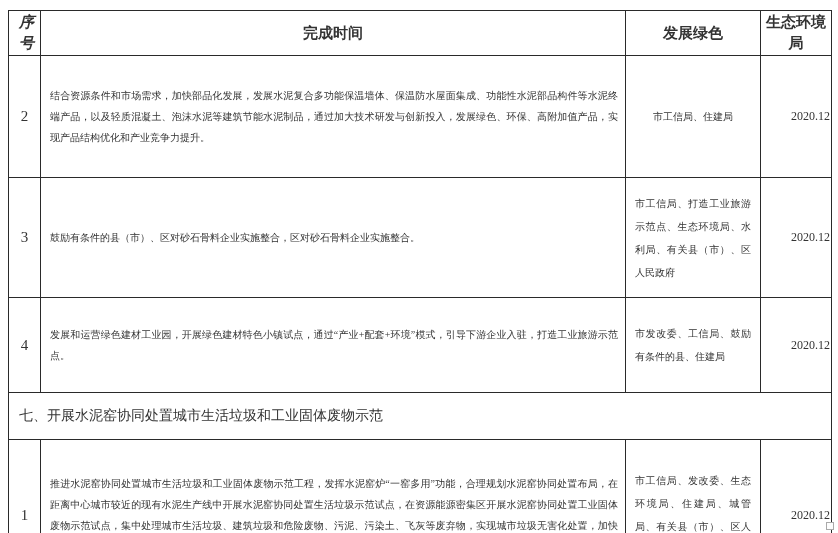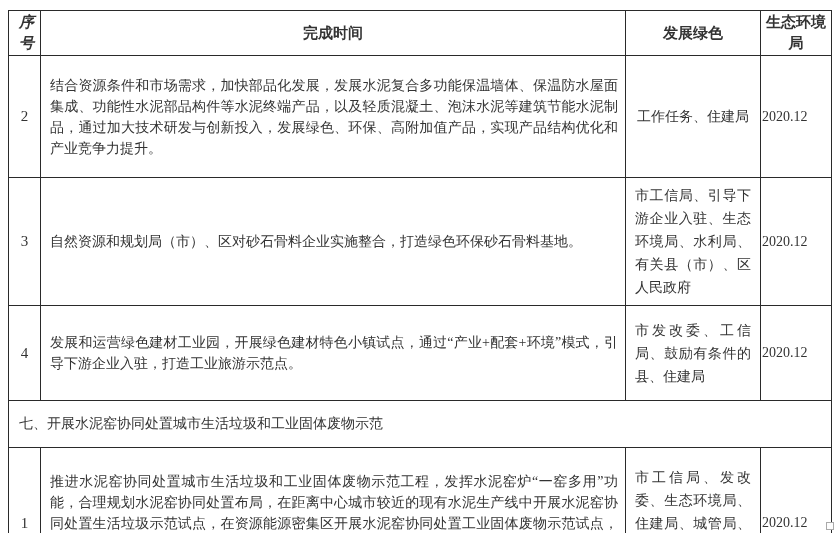--- a/index.html
+++ b/index.html
@@ -20,21 +20,21 @@
     top: 10px;
   }
   table {
     border-collapse: collapse;
     table-layout: fixed;
     width: 823px;
   }
   td {
     border: 1px solid #2a2a2a;
     vertical-align: middle;
-    font-size: 14px;
+    font-size: 10px;
     overflow: hidden;
   }
   .hdr {
     font-weight: bold;
     text-align: center;
     font-size: 15px;
     line-height: 1.4;
     height: 42px;
   }
   .hdr-no {
@@ -53,22 +53,22 @@
   .cell-unit {
     text-align: justify;
     padding: 6px 9px;
     line-height: 23px;
   }
   .cell-unit.single {
     text-align: center;
     padding: 6px 4px;
   }
   .cell-time {
-    text-align: left;
-    font-size: 14px;
+    text-align: right;
+    font-size: 12px;
   }
   tr.r-2 td { height: 105px; }
   tr.r-3 td { height: 103px; }
   tr.r-4 td { height: 78px; }
   tr.r-section td { height: 38px; }
   tr.r-1 td { height: 134px; }
   .section-cell {
     text-align: left;
     padding: 4px 8px 4px 10px;
     font-size: 14px;
@@ -98,28 +98,28 @@
       <tr class="r-header">
         <td class="hdr hdr-no">序号</td>
         <td class="hdr">完成时间</td>
         <td class="hdr">发展绿色</td>
         <td class="hdr">生态环境局</td>
       </tr>
 
       <tr class="r-2">
         <td class="cell-no">2</td>
         <td class="cell-task">结合资源条件和市场需求，加快部品化发展，发展水泥复合多功能保温墙体、保温防水屋面集成、功能性水泥部品构件等水泥终端产品，以及轻质混凝土、泡沫水泥等建筑节能水泥制品，通过加大技术研发与创新投入，发展绿色、环保、高附加值产品，实现产品结构优化和产业竞争力提升。</td>
-        <td class="cell-unit single">工作任务、住建局</td>
+        <td class="cell-unit single">市工信局、住建局</td>
         <td class="cell-time">2020.12</td>
       </tr>
 
       <tr class="r-3">
         <td class="cell-no">3</td>
-        <td class="cell-task">自然资源和规划局（市）、区对砂石骨料企业实施整合，打造绿色环保砂石骨料基地。</td>
-        <td class="cell-unit">市工信局、引导下游企业入驻、生态环境局、水利局、有关县（市）、区人民政府</td>
+        <td class="cell-task">鼓励有条件的县（市）、区对砂石骨料企业实施整合，区对砂石骨料企业实施整合。</td>
+        <td class="cell-unit">市工信局、打造工业旅游示范点、生态环境局、水利局、有关县（市）、区人民政府</td>
         <td class="cell-time">2020.12</td>
       </tr>
 
       <tr class="r-4">
         <td class="cell-no">4</td>
         <td class="cell-task">发展和运营绿色建材工业园，开展绿色建材特色小镇试点，通过“产业+配套+环境”模式，引导下游企业入驻，打造工业旅游示范点。</td>
         <td class="cell-unit">市发改委、工信局、鼓励有条件的县、住建局</td>
         <td class="cell-time">2020.12</td>
       </tr>
 

